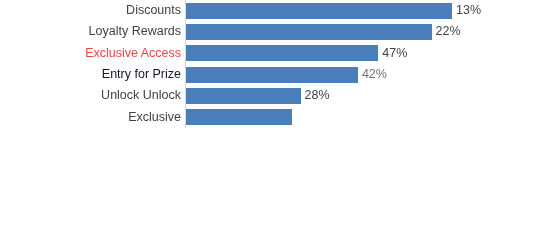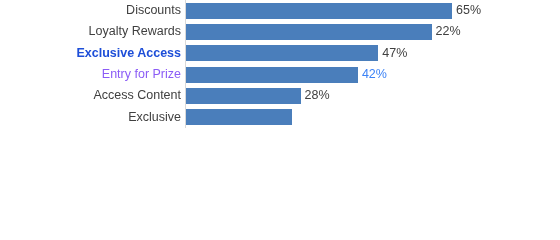--- a/index.html
+++ b/index.html
@@ -80,50 +80,50 @@
 <body>
 
 <div id="chart-root" style="background: rgb(255, 255, 255); padding-left: 28px;">
   <div class="plot-area">
     <div class="axis-line" style="background: rgb(217, 217, 217);"></div>
 
     <div class="bar-row" style="top:0px;">
       <div class="cat-label" style="color: rgb(64, 64, 64);">Discounts</div>
       <div class="bar-track">
         <div class="bar-fill" style="width: 266px; background: rgb(74, 126, 187);"></div>
-        <div class="value-label" style="left: 266px; color: rgb(64, 64, 64);">65%</div>
+        <div class="value-label" style="left: 266px; color: rgb(64, 64, 64);">13%</div>
       </div>
     </div>
 
     <div class="bar-row" style="top:21.33px;">
       <div class="cat-label" style="color: rgb(64, 64, 64);">Loyalty Rewards</div>
       <div class="bar-track">
         <div class="bar-fill" style="width: 245.538px; background: rgb(74, 126, 187);"></div>
         <div class="value-label" style="left: 245.538px; color: rgb(64, 64, 64);">22%</div>
       </div>
     </div>
 
     <div class="bar-row" style="top:42.66px;">
-      <div class="cat-label" style="color: #1d4ed8; font-weight: bold;">Exclusive Access</div>
+      <div class="cat-label" style="color: #ef4444;">Exclusive Access</div>
       <div class="bar-track">
         <div class="bar-fill" style="width: 192.338px; background: rgb(74, 126, 187);"></div>
         <div class="value-label" style="left: 192.338px; color: rgb(64, 64, 64);">47%</div>
       </div>
     </div>
 
     <div class="bar-row" style="top:64px;">
-      <div class="cat-label" style="color: #8b5cf6;">Entry for Prize</div>
+      <div class="cat-label" style="color: #0f172a;">Entry for Prize</div>
       <div class="bar-track">
         <div class="bar-fill" style="width: 171.877px; background: rgb(74, 126, 187);"></div>
-        <div class="value-label" style="left: 171.877px; color: #3b82f6;">42%</div>
+        <div class="value-label" style="left: 171.877px; color: #737373;">42%</div>
       </div>
     </div>
 
     <div class="bar-row" style="top:85.33px;">
-      <div class="cat-label" style="color: rgb(64, 64, 64);">Access Content</div>
+      <div class="cat-label" style="color: rgb(64, 64, 64);">Unlock Unlock</div>
       <div class="bar-track">
         <div class="bar-fill" style="width: 114.585px; background: rgb(74, 126, 187);"></div>
         <div class="value-label" style="left: 114.585px; color: rgb(64, 64, 64);">28%</div>
       </div>
     </div>
 
     <div class="bar-row" style="top:106.66px;">
       <div class="cat-label" style="color: rgb(64, 64, 64);">Exclusive</div>
       <div class="bar-track">
         <div class="bar-fill" style="width: 106.4px; background: rgb(74, 126, 187);"></div>

